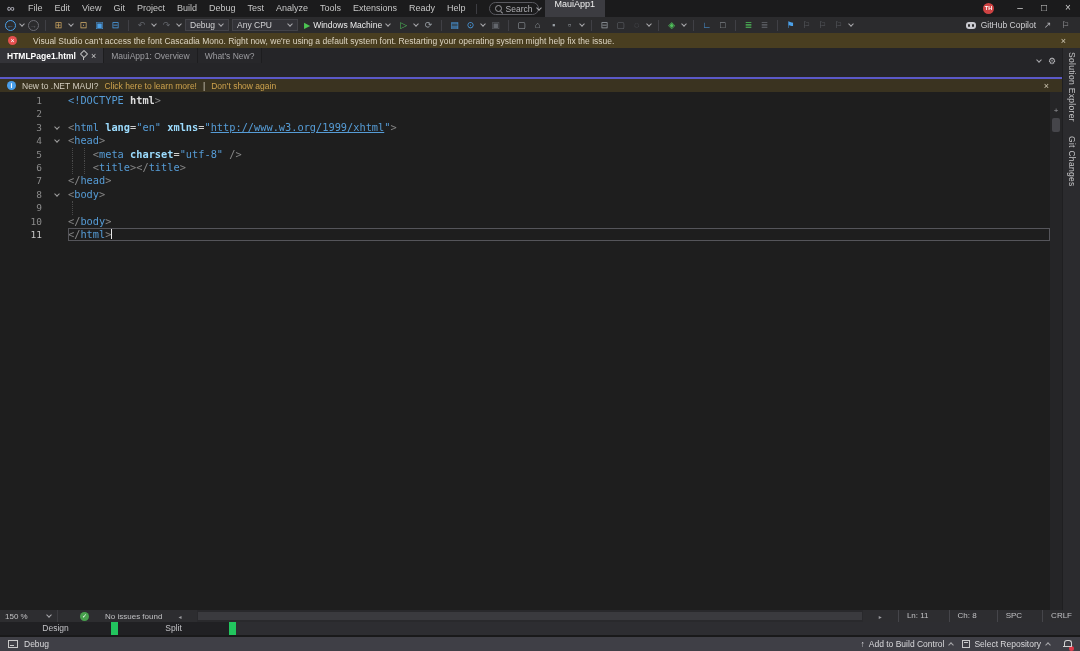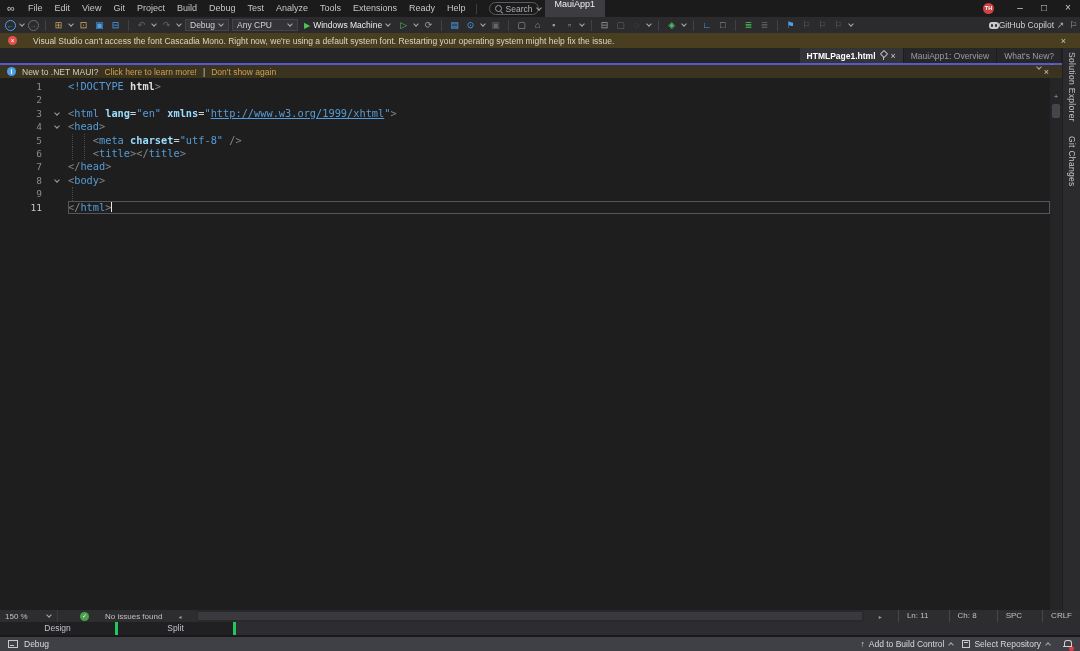--- a/index.html
+++ b/index.html
@@ -29,42 +29,42 @@
   .tb-icon.circ { border:1px solid currentColor; border-radius:50%; width:11px; height:11px; line-height:9px; font-size:7px; }
   .tb-sep { width:1px; height:11px; background:#404045; margin:0 3px; flex:none; }
   .chev { display:inline-block; width:4px; height:4px; border-right:1px solid #a9a9ad; border-bottom:1px solid #a9a9ad;
           transform:rotate(45deg); margin:0 1px 2px 1px; flex:none; }
   .chev.up { transform:rotate(-135deg); margin:2px 1px 0 1px; }
   .tb-caret { display:inline-flex; align-items:center; }
   .tb-combo { height:12px; background:#333338; border:1px solid #434348; display:flex; align-items:center;
               justify-content:space-between; padding:0 4px; color:#d2d2d4; font-size:8.5px; flex:none; }
   .tb-run { display:flex; align-items:center; gap:3px; color:#ececec; font-size:8.5px; padding:0 3px; flex:none; }
   .tb-run .play { color:#4cc552; font-size:8px; }
-  .copilot { margin-left:auto; display:flex; align-items:center; padding-right:0; color:#cfcfd2; font-size:8.5px; }
+  .copilot { margin-left:auto; display:flex; align-items:center; gap:5px; padding-right:8px; color:#cfcfd2; font-size:8.5px; }
   .copilot-icon { width:10px; height:7px; border-radius:3px; background:#c9c9cf; position:relative; }
   .copilot-icon::before, .copilot-icon::after { content:""; position:absolute; top:2px; width:2px; height:3px; background:#2b2b2d; border-radius:1px; }
   .copilot-icon::before { left:2px; } .copilot-icon::after { right:2px; }
   .copilot .tb-icon { color:#aeaeb2; }
 
   
   .warnbar { height:15px; background:#493e20; display:flex; align-items:center; gap:16px; padding:0 8px;
              color:#ddd5c2; font-size:8.5px; }
   .error-icon { width:9px; height:9px; border-radius:50%; background:#e5504f; color:#fff; font-size:7px; line-height:9px;
                 text-align:center; flex:none; }
   .bar-close { margin-left:auto; color:#cfc7b2; font-size:9px; padding:0 6px; }
   .infobar { height:13px; background:#3a3320; display:flex; align-items:center; gap:6px; padding:0 7px;
              color:#d4cec0; font-size:8.5px; }
   .info-icon { width:9px; height:9px; border-radius:50%; background:#4a9fe8; color:#fff; font-size:7px; font-weight:bold;
                line-height:9px; text-align:center; flex:none; }
   .gold-link { color:#cda24d; }
 
   
   .mainwrap { flex:1; display:flex; min-height:0; }
   .leftcol { flex:1; display:flex; flex-direction:column; min-width:0; }
-  .tabrow { height:17px; background:#252528; display:flex; align-items:flex-end; border-bottom:2px solid #5b59c8;flex-direction:column; }
+  .tabrow { height:31px; background:#252528; display:flex; border-bottom:2px solid #5b59c8; }
   .doc-tab { height:15px; display:flex; align-items:center; gap:4px; padding:0 7px; background:#27272a;
              color:#9d9da1; font-size:8.5px; border-right:1px solid #1d1d1f; }
   .doc-tab.active { background:#333338; color:#ffffff; font-weight:bold; }
   .pin-icon { position:relative; width:7px; height:9px; display:inline-block; }
   .pin-icon::before { content:""; position:absolute; top:0; left:1px; width:4px; height:4px; border:1px solid #bdbdbd; border-radius:1px; transform:rotate(45deg); }
   .pin-icon::after  { content:""; position:absolute; top:6px; left:3px; width:1px; height:3px; background:#bdbdbd; }
   .tab-close { font-size:9px; color:#c9c9c9; font-weight:normal; }
   .tabrow-ctrls { margin-left:auto; display:flex; align-items:center; gap:6px; padding:0 6px 4px 0; color:#b9b9bd; font-size:9px; }
 
   
@@ -98,21 +98,21 @@
   .check-icon { width:9px; height:9px; border-radius:50%; background:#48a14d; color:#fff; font-size:6px; line-height:9px;
                 text-align:center; margin:0 4px 0 10px; flex:none; }
   .scroll-arrow { font-size:6px; color:#9a9a9e; padding:0 4px; flex:none; }
   .hs-track { flex:1; height:12px; background:#29292c; position:relative; }
   .hs-thumb { position:absolute; inset:2px 1px; background:#3a3a3e; }
   .eseg { padding:0 8px; border-left:1px solid #45454a; line-height:12px; flex:none; }
 
   
   .designer { height:15px; background:#2d2d31; display:flex; border-bottom:2px solid #19191a; }
   .dtab { width:118px; background:#202023; color:#c2c2c6; font-size:8.5px; text-align:center; line-height:13px;
-          border-right:3px solid #22c55e; }
+          border-right:7px solid #22c55e; }
 
   
   .statusbar { height:14px; background:#3f3f46; display:flex; align-items:center; color:#d9d9dc; font-size:8.5px; padding:0 8px; }
   .console-icon { width:10px; height:8px; border:1px solid #c9c9c9; position:relative; margin-right:6px; flex:none; }
   .console-icon::after { content:""; position:absolute; left:1px; bottom:1px; width:4px; height:1px; background:#c9c9c9; }
   .sb-right { margin-left:auto; display:flex; align-items:center; gap:8px; }
   .sb-item { display:flex; align-items:center; gap:4px; }
   .repo-icon { width:8px; height:8px; border:1px solid #c9c9c9; position:relative; }
   .repo-icon::after { content:""; position:absolute; left:1px; top:1px; right:1px; height:1px; background:#c9c9c9; }
   .bell-icon { position:relative; width:9px; height:9px; margin-left:4px; }
@@ -334,20 +334,25 @@
               <span class="ln-fold">
                 <span class="chev fold-chev"></span>
               </span>
               <div class="ln-box"><span class="sg-d">&lt;</span><span class="sg-t">body</span><span class="sg-d">&gt;</span></div>
             </div>
             <div class="cl">
               <span class="ln-num">9</span>
               <span class="ln-fold"></span>
               <div class="ln-box"><span class="guide" style="left: 4px;"></span></div>
             </div>
+            <div class="cl">
+              <span class="ln-num">10</span>
+              <span class="ln-fold"></span>
+              <div class="ln-box"><span class="sg-d">&lt;/</span><span class="sg-t">body</span><span class="sg-d">&gt;</span></div>
+            </div>
             <div class="cl active">
               <span class="ln-num">11</span>
               <span class="ln-fold"></span>
               <div class="ln-box"><span class="sg-d">&lt;/</span><span class="sg-t">html</span><span class="sg-d">&gt;</span><span class="caret-cursor"></span></div>
             </div>
           </div>
         <div class="vscroll">
           <span class="vs-plus">+</span>
           <span class="vs-thumb"></span>
         </div>

